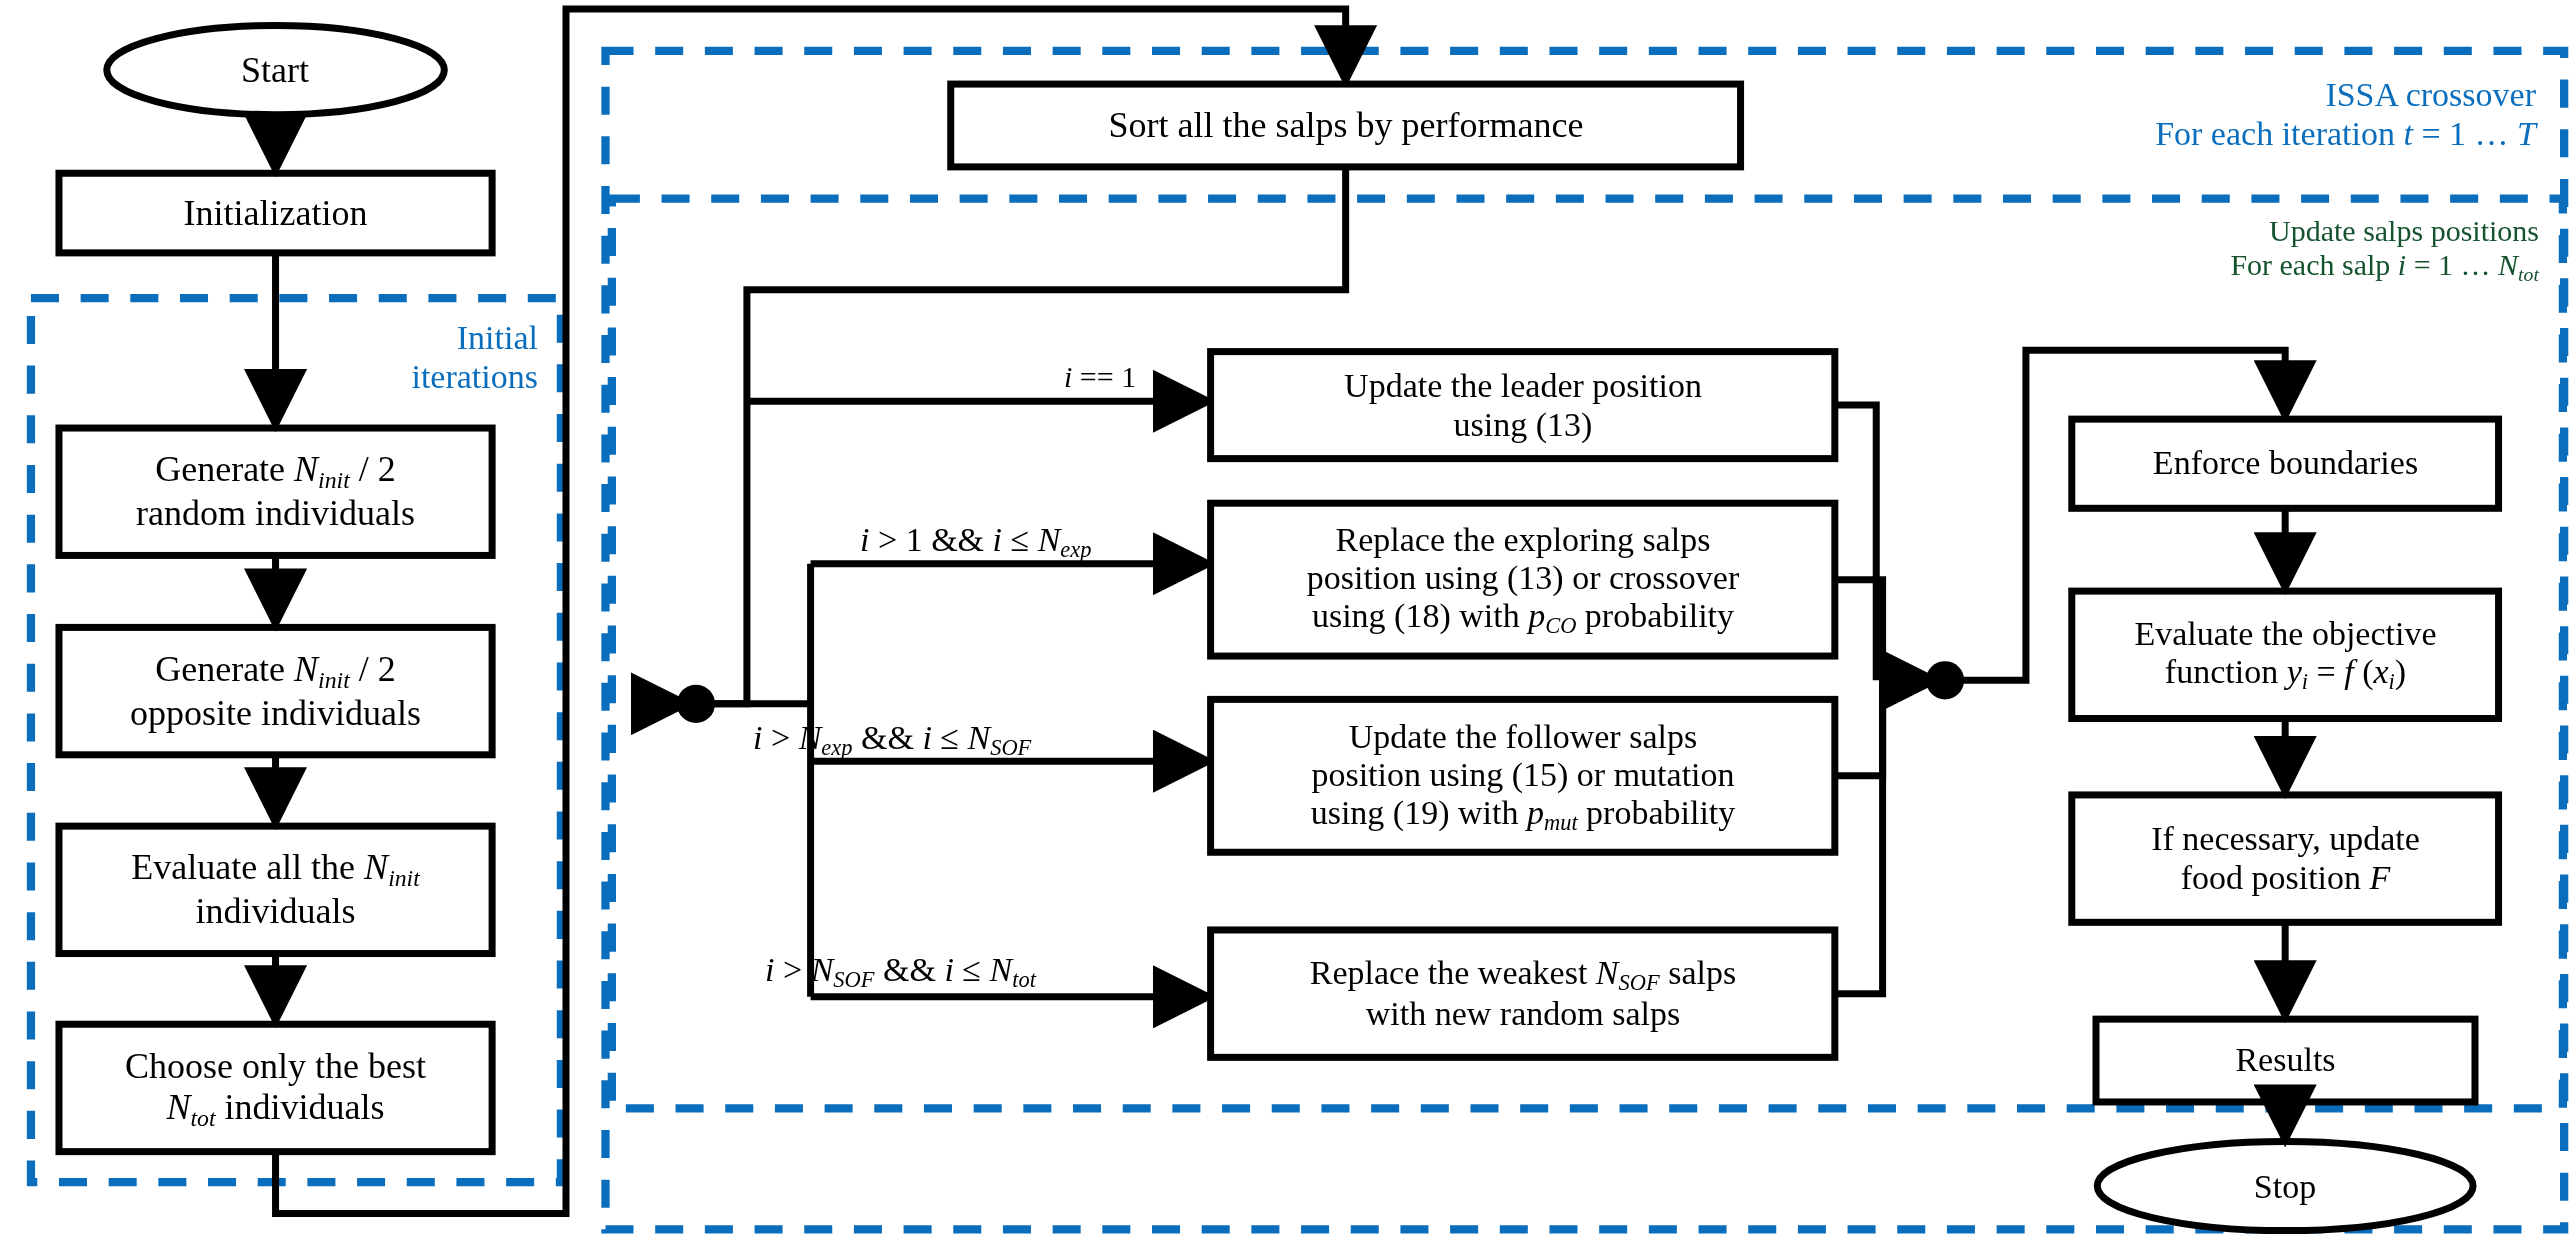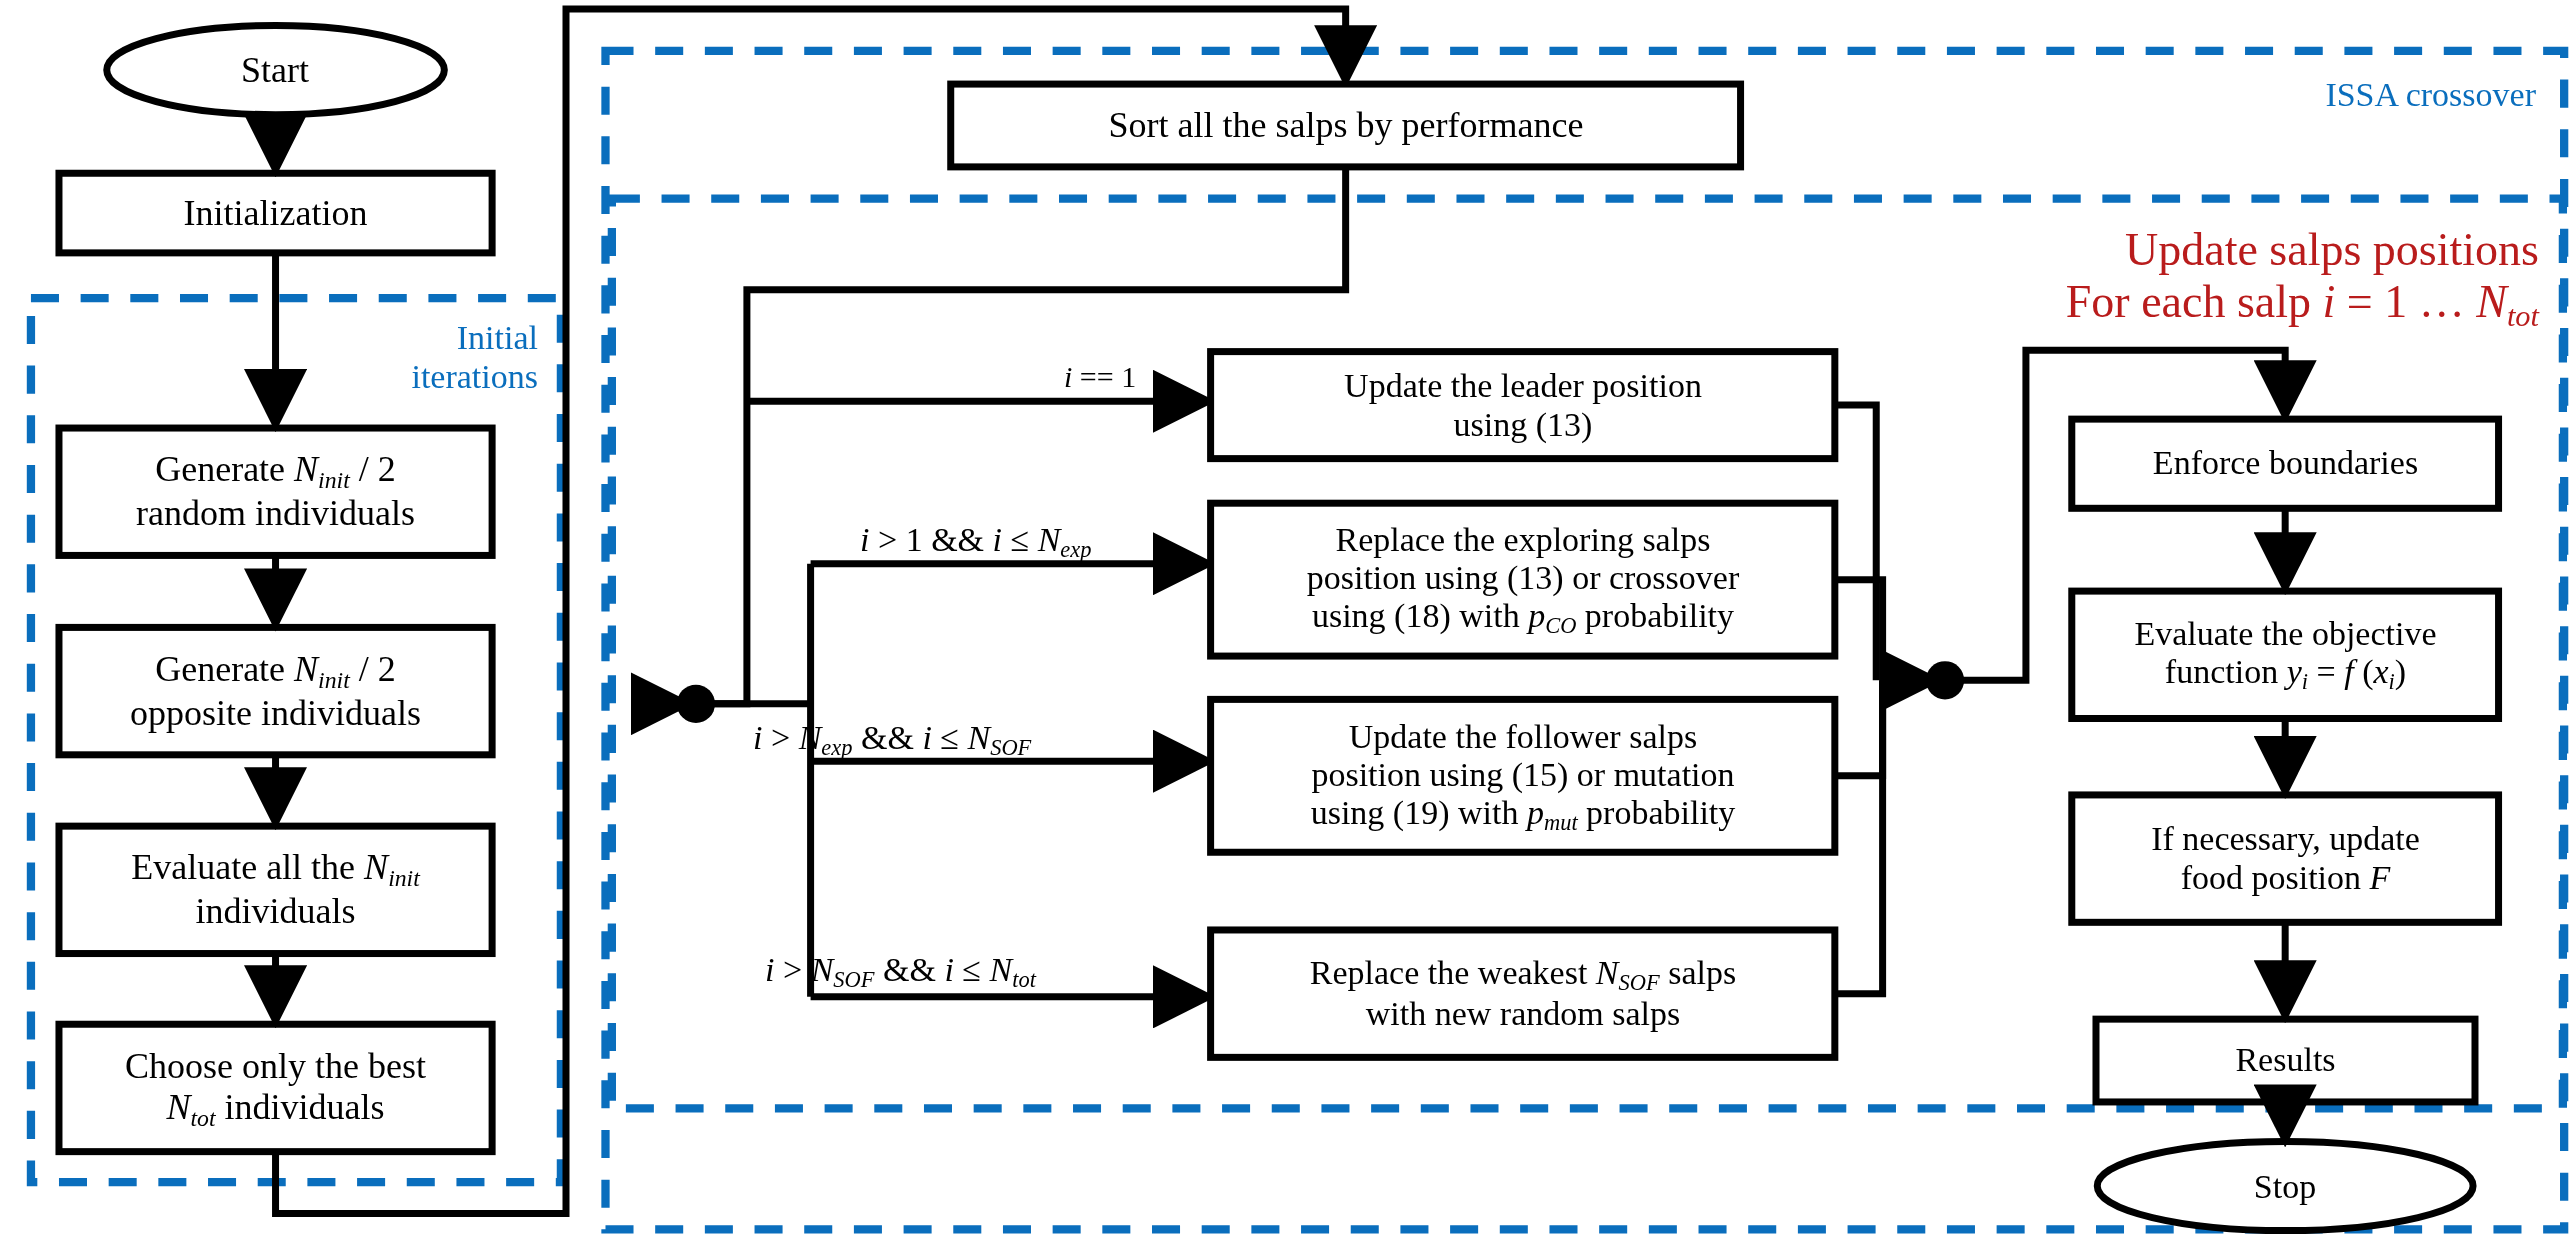--- a/index.html
+++ b/index.html
@@ -240,21 +240,22 @@
     <span class="it">i</span><span class="up"> &gt; </span><span class="it">N</span><sub>SOF</sub><span class="up"> &amp;&amp; </span><span class="it">i</span><span class="up"> ≤ </span><span class="it">N</span><sub>tot</sub>
   </div>
 
   <div class="group-label" style="left:274px; top:319px; width:264px; font-size:34px; color:#0a6ebd;">
     <span>Initial</span><br>
     <span>iterations</span>
   </div>
 
   <div class="group-label" style="left:1784px; top:76px; width:752px; font-size:34px; color:#0a6ebd;">
     <span>ISSA crossover</span><br>
-  </div>
-
-  <div class="group-label" style="left:1720px; top:224px; width:819px; font-size:46px; color:#b91c1c;">
+    <span><span>For each iteration </span><span class="it">t</span><span> = 1 … </span><span class="it">T</span></span>
+  </div>
+
+  <div class="group-label" style="left:1720px; top:214px; width:819px; font-size:30px; color:#14532d;">
     <span>Update salps positions</span><br>
     <span><span>For each salp </span><span class="it">i</span><span> = 1 … </span><span class="it">N</span><sub>tot</sub></span>
   </div>
 
 </div>
 
 
 </body></html>

